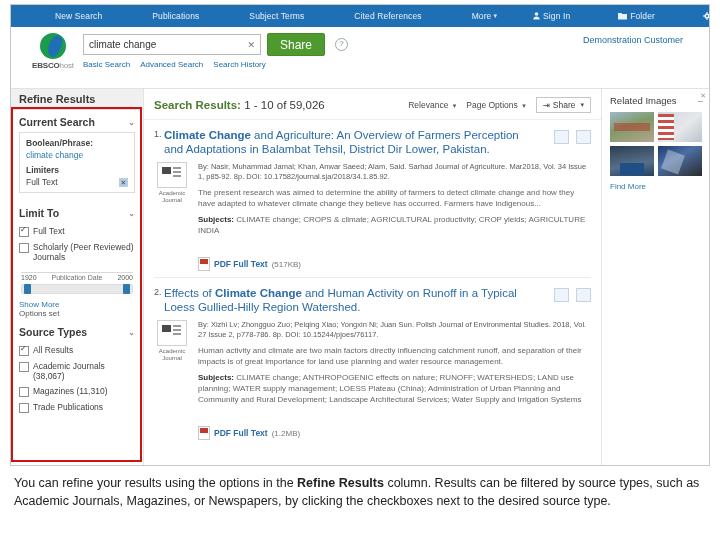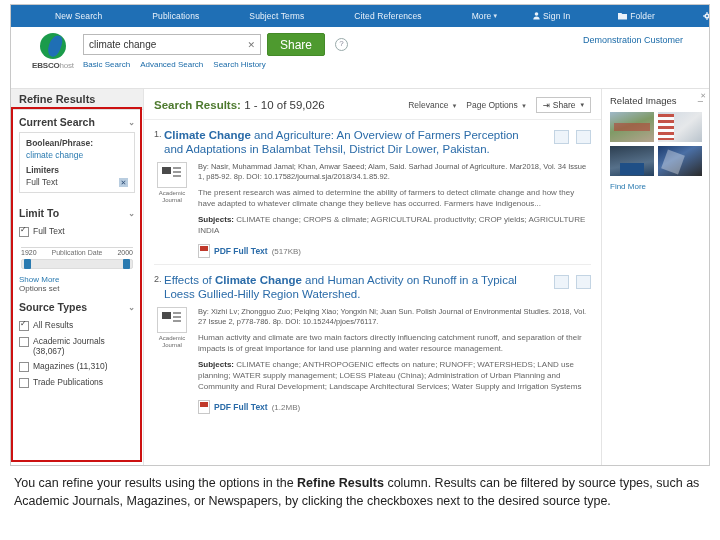--- a/index.html
+++ b/index.html
@@ -270,21 +270,21 @@
   .res-meta { flex: 1; }
   .cite {
     font-size: 7.5px; color: #5a5a5a; line-height: 10px;
     margin-bottom: 5px;
   }
   .abstract {
     font-size: 8px; color: #666; line-height: 11px; margin-bottom: 5px;
   }
   .subjects { font-size: 8px; color: #666; line-height: 11px; margin-bottom: 5px; }
   .subjects .lab { font-weight: bold; color: #333; }
-  .pdf-row { display: flex; align-items: center; gap: 4px; margin-top: 8px; }
+  .pdf-row { display: flex; align-items: center; gap: 4px; margin-top: 21px; }
   .pdf-ico {
     width: 10px; height: 12px; background: #fff;
     border: 1px solid #c8c8c8; position: relative;
   }
   .pdf-ico:after {
     content: ""; position: absolute; left: 1px; top: 1px;
     width: 8px; height: 5px; background: #c0392b;
   }
   .pdf-link { font-size: 8.5px; color: #2a6ba8; font-weight: bold; }
   .pdf-size { font-size: 8px; color: #777; }
@@ -433,20 +433,24 @@
 
         <div class="facet">
           <div class="facet-head">
             <span>Limit To</span>
             <span class="chev">⌄</span>
           </div>
           <div class="check-row">
             <span class="cb checked"></span>
             <span>Full Text</span>
           </div>
+          <div class="check-row">
+            <span class="cb"></span>
+            <span>Scholarly (Peer Reviewed) Journals</span>
+          </div>
 
           <div class="date-slider">
             <div class="date-top">
               <span>1920</span>
               <span class="mid">Publication Date</span>
               <span>2000</span>
             </div>
             <div class="slider-track">
               <div class="slider-handle" style="left:2px"></div>
               <div class="slider-handle" style="right:2px"></div>

